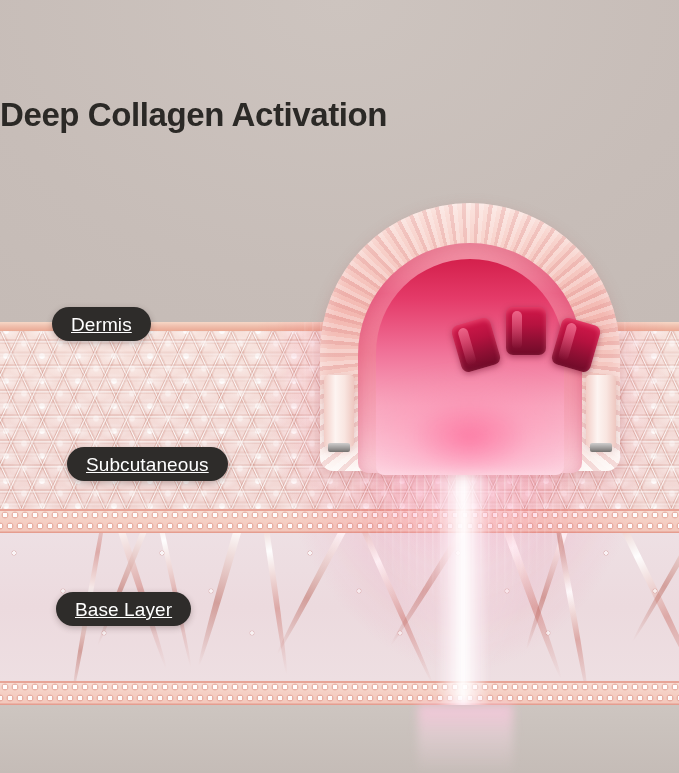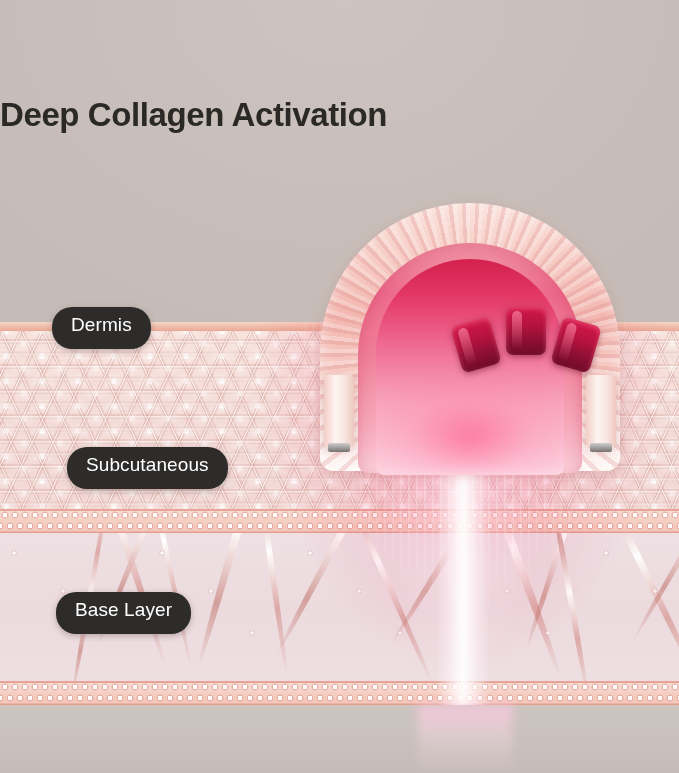--- a/index.html
+++ b/index.html
@@ -259,24 +259,25 @@
   }
 
   
   .pill{
     position:absolute;z-index:60;
     background:#2e2c2a;
     color:#ffffff;
     border-radius:20px;
     font-size:19px;
     line-height:20px;
-    padding:8px 19px 14px 19px;
+    padding:8px 19px 6px 19px;
     white-space:nowrap;
     box-shadow:0 2px 6px rgba(60,40,40,.30);
     letter-spacing:.1px;
+    text-decoration:underline;
   }
   .pill-dermis{left:52px;top:307px;}
   .pill-sub{left:48px;top:447px;margin-left:19px;}
   .pill-base{left:56px;top:592px;}
 </style>
 </head>
 <body>
 
 <div class="stage">
 

